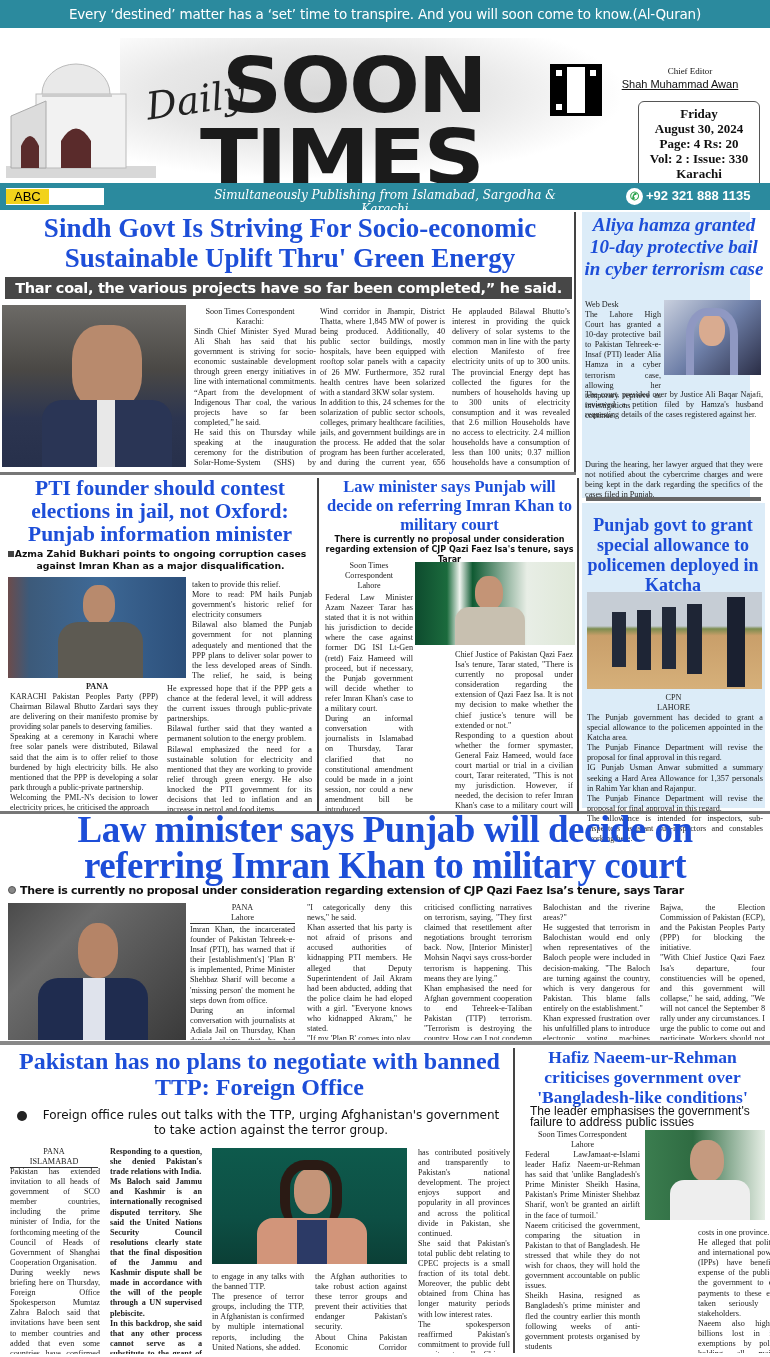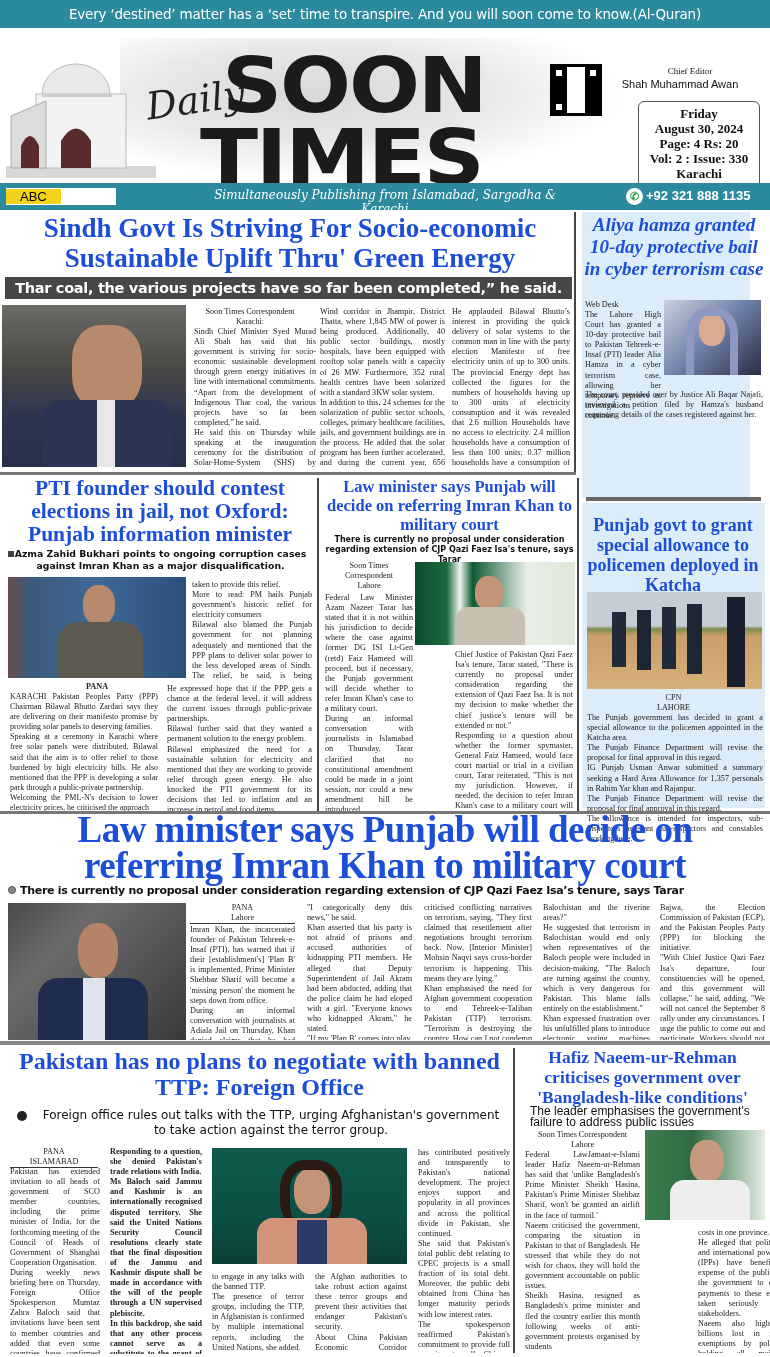--- a/index.html
+++ b/index.html
@@ -9,25 +9,25 @@
 .masthead{left:0;top:28px;width:770px;height:155px;background:#fff;overflow:hidden}
 .map{left:120px;top:10px;width:500px;height:140px;background:radial-gradient(ellipse at 40% 40%,#d8d8d8 0%,#e8e8e8 40%,#fff 72%)}
 .mausoleum{left:6px;top:18px;width:150px;height:132px}
 .daily{left:146px;top:50px;font-family:"DejaVu Serif",serif;font-style:italic;font-size:38px;color:#222;transform:rotate(-8deg)}
 .soon{left:222px;top:20px;font-family:"DejaVu Sans",sans-serif;font-weight:bold;font-size:76px;line-height:76px;color:#1b1b1b;letter-spacing:-2px;transform:scaleX(1.1);transform-origin:left}
 .times{left:200px;top:92px;font-family:"DejaVu Sans",sans-serif;font-weight:bold;font-size:76px;line-height:76px;color:#1b1b1b;letter-spacing:-2px;transform:scaleX(1.12);transform-origin:left}
 .qr{left:550px;top:36px;width:52px;height:52px;background:
  linear-gradient(90deg,#000 0 30%,transparent 30% 70%,#000 70%),#fff;border:3px solid #000}
 .qr span{position:absolute;width:12px;height:12px;border:3px solid #000;background:#fff}
 .chief-lbl{left:630px;top:38px;width:120px;text-align:center;font-size:9px}
-.chief-name{left:605px;top:50px;width:150px;text-align:center;font-family:"Liberation Sans",sans-serif;font-size:11px;}
+.chief-name{left:605px;top:50px;width:150px;text-align:center;font-family:"Liberation Sans",sans-serif;font-size:11px;text-decoration:underline}
 .datebox{left:638px;top:73px;width:122px;height:106px;border:1px solid #555;border-radius:6px;text-align:center;font-family:"Liberation Serif",serif;font-weight:bold;font-size:13px;line-height:15px;padding-top:4px}
 .subbar{left:0;top:183px;width:770px;height:27px;background:#2b8a9e;color:#fff}
 .abc{left:6px;top:5px;height:17px;background:#fff;font-family:"Liberation Sans",sans-serif;font-size:13px;line-height:17px;padding-right:3px}
-.abc b{background:#f2d21b;color:#000;padding:0 14px;font-weight:normal}
+.abc b{background:#f2d21b;color:#000;padding:0 8px;font-weight:normal}
 .pub{left:200px;top:5px;width:370px;text-align:center;font-family:"DejaVu Serif",serif;font-style:italic;font-size:12px}
 .phone{left:626px;top:5px;font-family:"Liberation Sans",sans-serif;font-weight:bold;font-size:13px}
 .wa{display:inline-block;width:17px;height:17px;border-radius:50%;background:#fff;color:#2aa34a;text-align:center;font-size:11px;line-height:17px;margin-right:3px}
 .hl{font-family:"Liberation Serif",serif;font-weight:bold;text-align:center;color:#1d4ed8}
 .body{font-family:"Liberation Serif",serif;font-size:8.2px;line-height:10.1px;text-align:justify;color:#222}
 .photo{overflow:hidden}
 .rule{background:#777}
 .vrule{background:#444;width:2px}
 .sidebox{background:#dcecf8}
 </style>
@@ -95,20 +95,21 @@
 
 <div class="abs sidebox" style="left:582px;top:212px;width:168px;height:286px">
   <div class="hl" style="position:absolute;left:2px;top:2px;width:180px;font-style:italic;font-size:19px;line-height:22px">Aliya hamza granted 10-day protective bail in cyber terrorism case</div>
   <div class="photo" style="position:absolute;left:82px;top:88px;width:97px;height:75px;background:linear-gradient(135deg,#c9d0de 0%,#6e7fa8 50%,#2a2d45 100%)">
     <div style="position:absolute;left:35px;top:14px;width:26px;height:32px;border-radius:45%;background:#d9ab90"></div>
     <div style="position:absolute;left:22px;top:8px;width:52px;height:67px;border-radius:40% 40% 0 0;border:8px solid #8f98c2;border-bottom:none"></div>
   </div>
   <div class="body" style="position:absolute;left:3px;top:88px;width:78px">Web Desk</div>
   <div class="body" style="position:absolute;left:3px;top:98px;width:76px">The Lahore High Court has granted a 10-day protective bail to Pakistan Tehreek-e-Insaf (PTI) leader Alia Hamza in a cyber terrorism case, allowing her temporary reprieve as investigations continue.</div>
   <div class="body" style="position:absolute;left:3px;top:178px;width:178px">The court, presided over by Justice Ali Baqar Najafi, reviewed a petition filed by Hamza's husband requesting details of the cases registered against her.</div>
+  <div class="body" style="position:absolute;left:3px;top:248px;width:178px">During the hearing, her lawyer argued that they were not notified about the cybercrime charges and were being kept in the dark regarding the specifics of the cases filed in Punjab.</div>
 </div>
 <div class="abs rule" style="left:586px;top:497px;width:175px;height:4px;background:#666"></div>
 
 <div class="abs hl" style="left:10px;top:477px;width:300px;font-size:21.5px;line-height:23px">PTI founder should contest elections in jail, not Oxford: Punjab information minister</div>
 <div class="abs" style="left:8px;top:548px;width:305px;font-family:'DejaVu Sans',sans-serif;font-weight:bold;font-size:9.3px;line-height:12px;text-align:center">
   <span style="position:absolute;left:0;top:3px;width:6px;height:6px;background:#444"></span>
   <span>Azma Zahid Bukhari points to ongoing corruption cases against Imran Khan as a major disqualification.</span>
 </div>
 <div class="abs photo" style="left:8px;top:577px;width:178px;height:101px;background:linear-gradient(90deg,#6b4c4c 0%,#3c5a7a 12%,#3e6996 50%,#2c4f7a 100%)">
   <div style="position:absolute;left:75px;top:8px;width:32px;height:40px;border-radius:45%;background:#b88a6d"></div>

